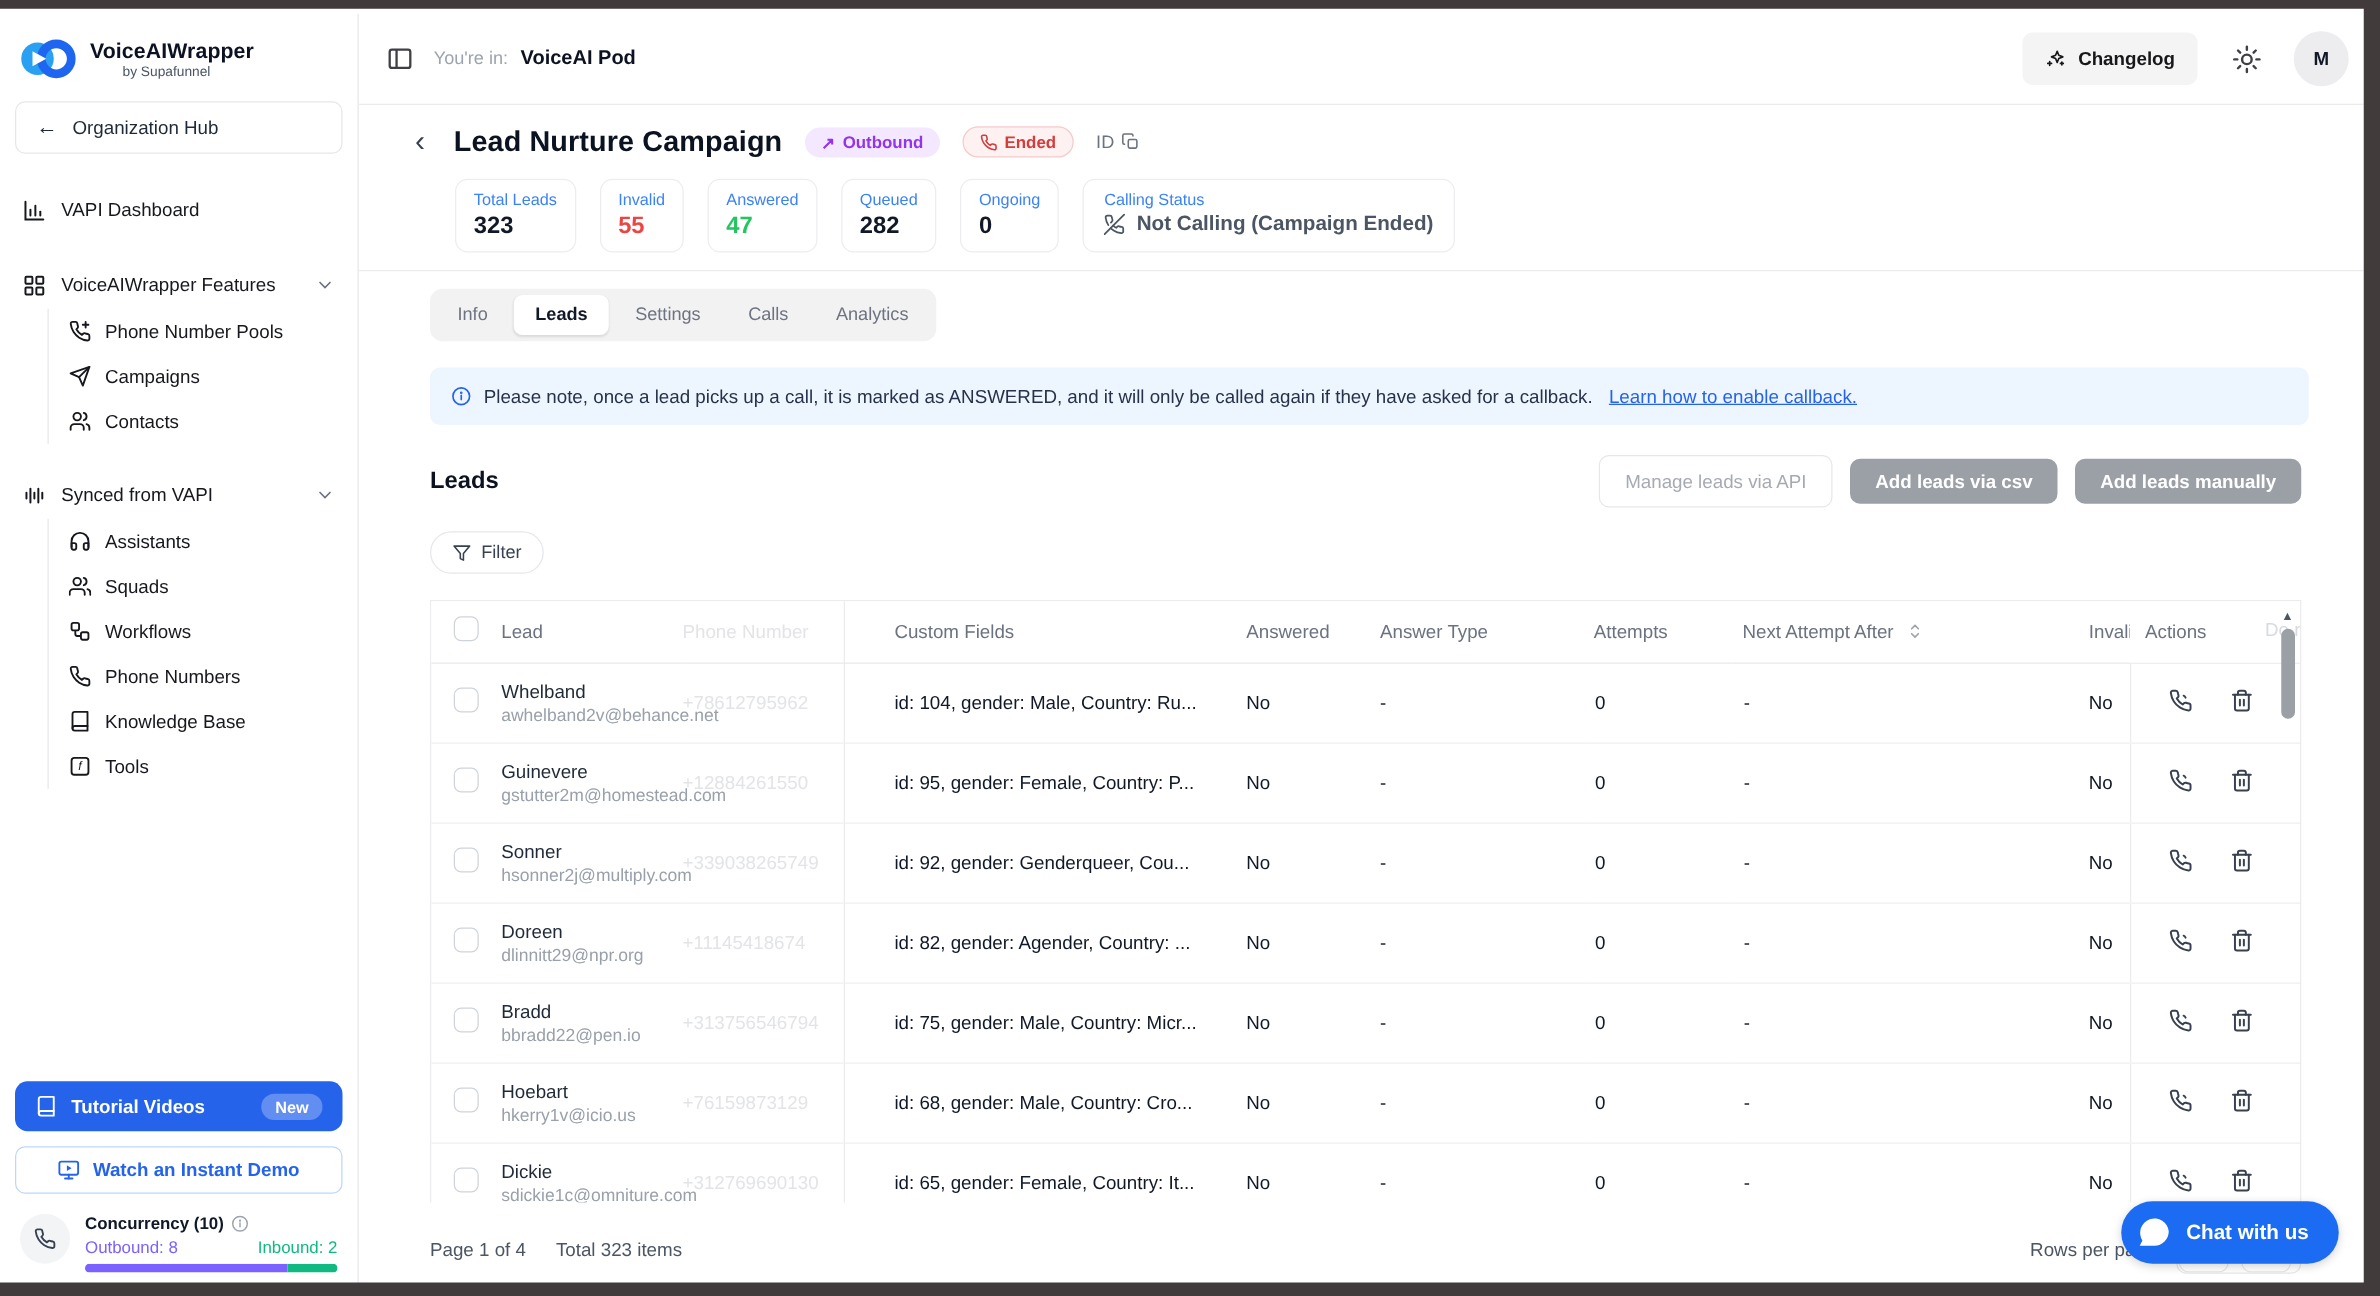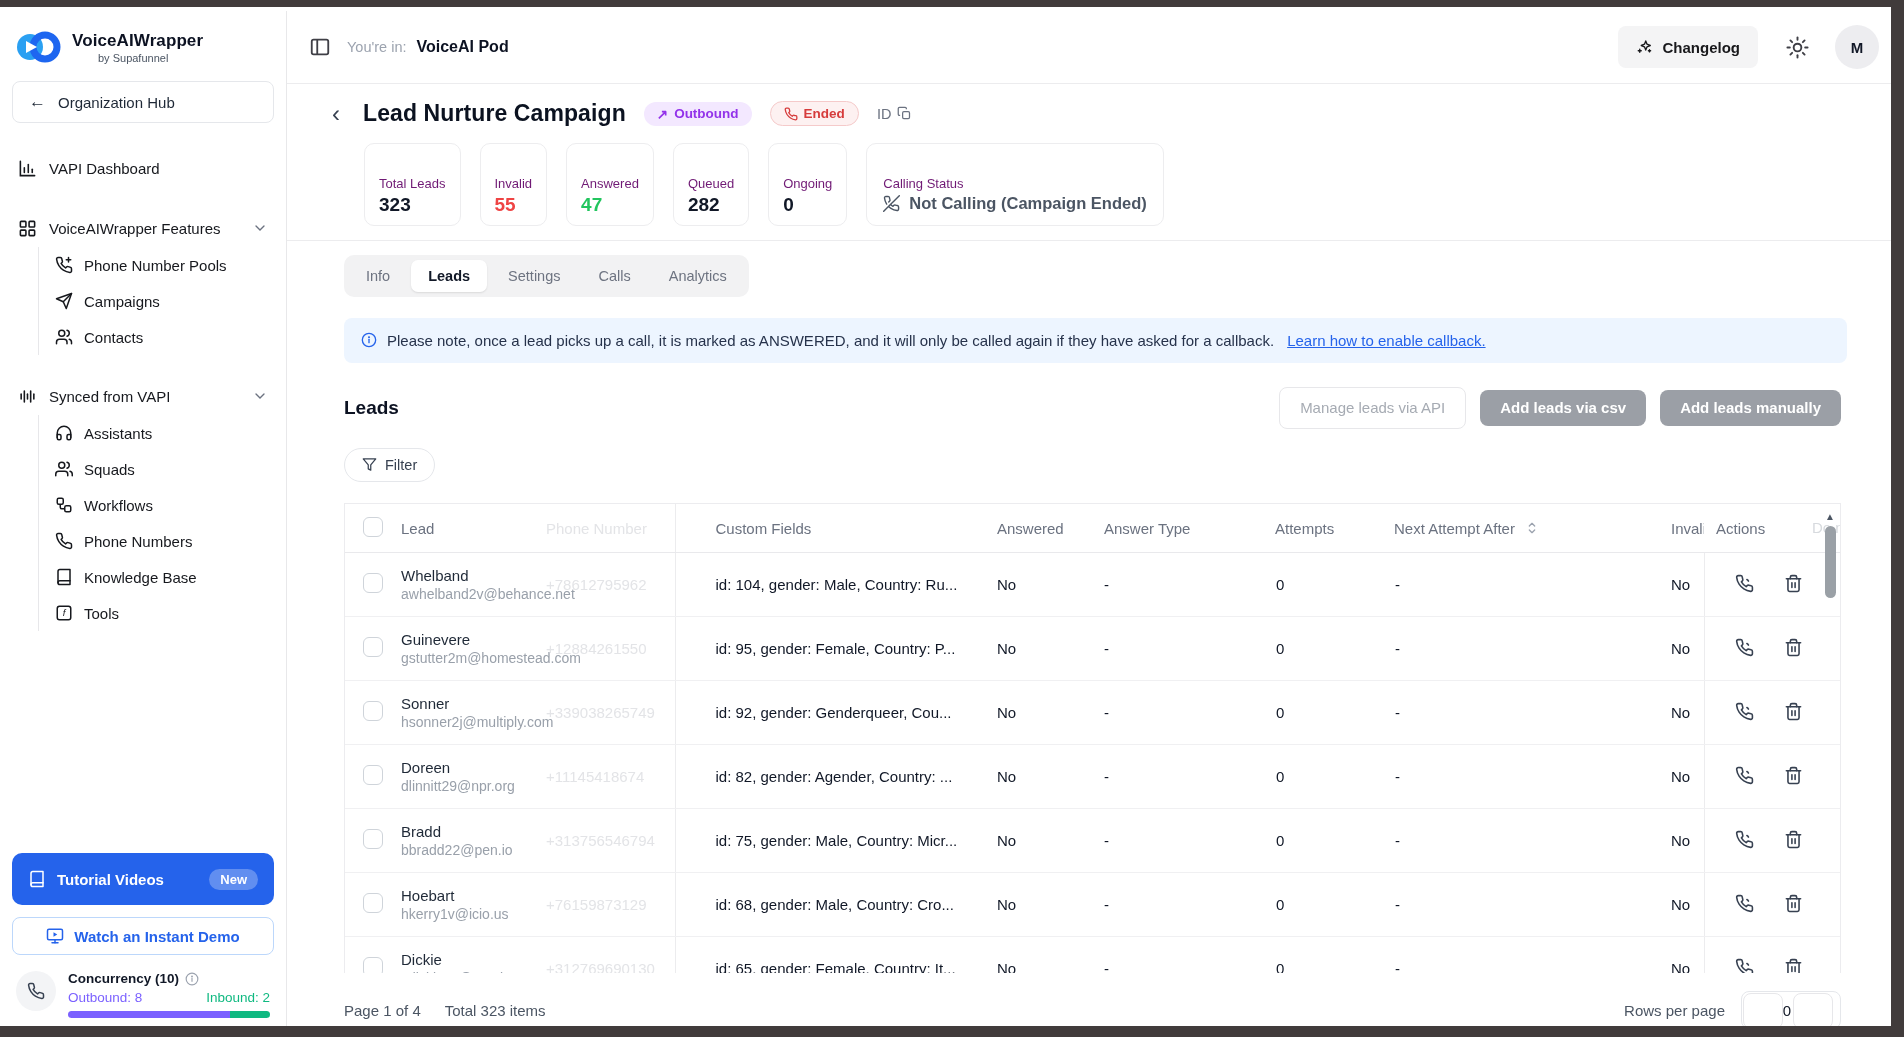--- a/index.html
+++ b/index.html
@@ -29,21 +29,21 @@
   .nav-item svg { width:19px; height:19px; stroke:#16181d; flex:none; }
   .section-head { margin-top:22px; display:flex; align-items:center; gap:12px; height:38px; padding:0 6px;
                   font-size:15px; font-weight:500; color:#16181d; cursor:pointer; }
   .section-head svg.ic { width:19px; height:19px; stroke:#16181d; flex:none; }
   .section-head .chev { margin-left:auto; width:16px; height:16px; stroke:#6b7280; }
   .sub-list { margin-left:26px; border-left:1px solid #e7e7ea; padding-left:12px; list-style:none; }
   .sub-item { display:flex; align-items:center; gap:11px; height:36px; padding:0 4px; font-size:15px;
               font-weight:500; color:#16181d; cursor:pointer; border-radius:8px; }
   .sub-item svg { width:18px; height:18px; stroke:#16181d; flex:none; }
   .side-spacer { flex:1; }
-  .tutorial-btn { height:52px; background:#2563eb; border:none; border-radius:10px; color:#fff;
+  .tutorial-btn { height:40px; background:#2563eb; border:none; border-radius:10px; color:#fff;
                   display:flex; align-items:center; gap:11px; padding:0 16px; font-size:15px; font-weight:700;
                   cursor:pointer; }
   .tutorial-btn svg { width:18px; height:18px; stroke:#fff; }
   .new-badge { margin-left:auto; background:rgba(255,255,255,.28); border-radius:999px; padding:3px 11px;
                font-size:13px; font-weight:700; color:#fff; }
   .demo-btn { margin-top:12px; height:38px; background:#fff; border:1px solid #bcd7fb; border-radius:8px;
               color:#2563eb; font-size:15px; font-weight:600; display:flex; align-items:center; justify-content:center;
               gap:10px; cursor:pointer; }
   .demo-btn svg { width:18px; height:18px; stroke:#2563eb; }
   .concurrency { margin-top:16px; display:flex; gap:12px; align-items:flex-start; padding:0 4px; }
@@ -85,21 +85,21 @@
   .page-title { font-size:23px; font-weight:800; color:#0b1220; letter-spacing:.1px; }
   .badge-outbound { background:#f3e8ff; color:#9333ea; border-radius:999px; padding:4px 13px; font-size:13.5px;
                     font-weight:600; display:flex; align-items:center; gap:6px; cursor:pointer; }
   .badge-ended { background:#fdf1f1; border:1px solid #f5caca; color:#d63c3c; border-radius:999px;
                  padding:4px 13px; font-size:13.5px; font-weight:700; display:flex; align-items:center; gap:6px; }
   .badge-ended svg { width:14px; height:14px; stroke:#d63c3c; }
   .id-wrap { display:flex; align-items:center; gap:6px; color:#6b7280; font-size:14.5px; }
   .id-wrap svg { width:15px; height:15px; stroke:#6b7280; cursor:pointer; }
   .stats-row { display:flex; gap:19px; margin-top:16px; margin-left:37px; }
   .stat-card { border:1px solid #ededef; border-radius:10px; padding:8px 14px 9px; background:#fff; }
-  .stat-label { font-size:13px; color:#701a75;margin-top:24px; }
+  .stat-label { font-size:13px; color:#3b82f6; }
   .stat-value { font-size:19px; font-weight:700; margin-top:3px; }
   .calling-card { border:1px solid #ededef; border-radius:10px; padding:8px 16px 9px; background:#fff; }
   .calling-value { display:flex; align-items:center; gap:9px; margin-top:3px; font-size:16.5px; font-weight:600;
                    color:#4b5563;justify-content:space-between; }
   .calling-value svg { width:17px; height:17px; stroke:#4b5563; }
 
   .tabs-row { margin:14px 0 0 57px; }
   .tabs { display:inline-flex; background:#f2f2f3; border-radius:10px; padding:5px; gap:4px; }
   .tab { padding:8px 17px; font-size:14.5px; font-weight:500; color:#6d7380; border-radius:7px; cursor:pointer; }
   .tab.active { background:#fff; color:#111827; font-weight:600; box-shadow:0 1px 2px rgba(0,0,0,.10); }
@@ -754,18 +754,24 @@
 
     <div class="footer-row">
       <span class="pg-text">Page 1 of 4</span>
       <span class="pg-text pg-total">Total 323 items</span>
       <span class="rpp-label">Rows per page</span>
       <div class="rpp-select">100</div>
       <button class="pager-btn pager-prev"></button>
       <button class="pager-btn pager-next"></button>
     </div>
 
+    <button class="chat-btn">
+      <svg class="chat-bubble" viewBox="0 0 24 24">
+        <path d="M21 11.3a8.6 8.6 0 0 1-8.6 8.6H3.6l1.6-3.1A8.6 8.6 0 1 1 21 11.3z" fill="#ffffff"></path>
+      </svg>
+      <span>Chat with us</span>
+    </button>
 
   </div>
 </div>
 
 <div class="frame-bottom"></div>
 <div class="frame-right"></div>
 
 </body></html>

